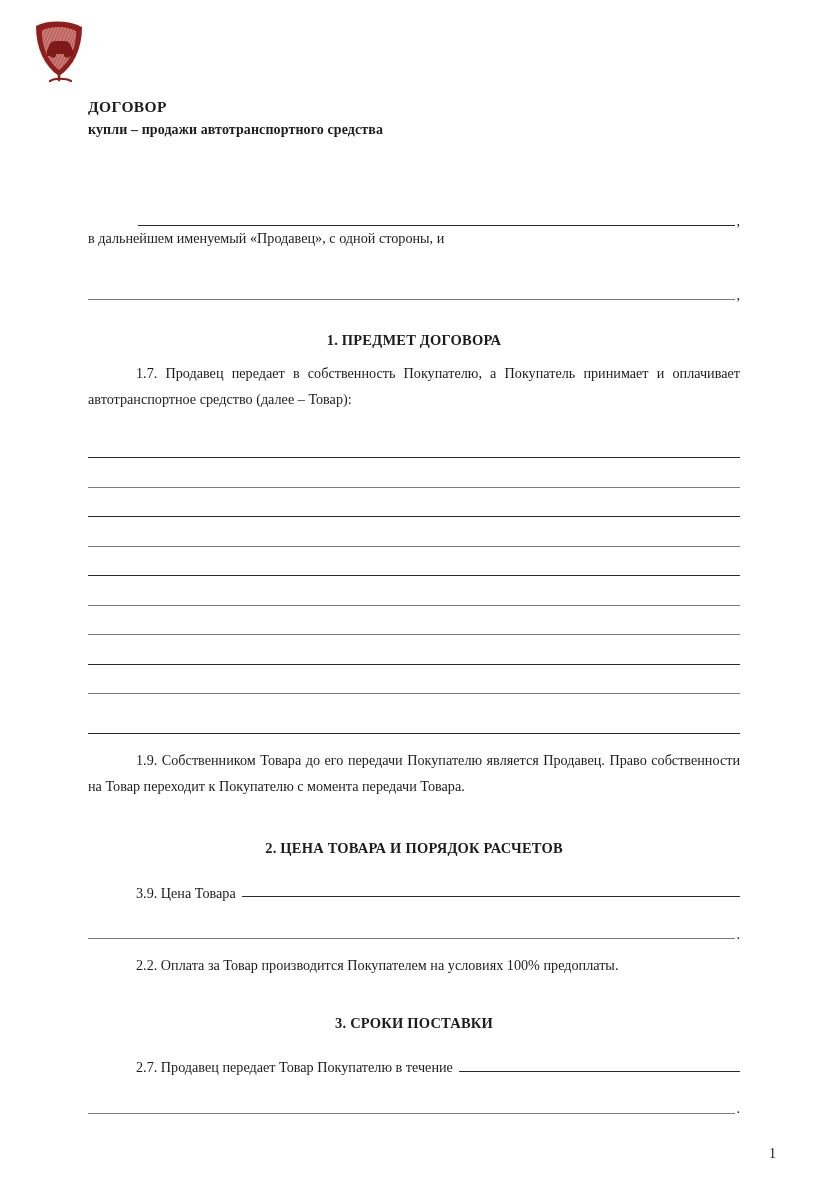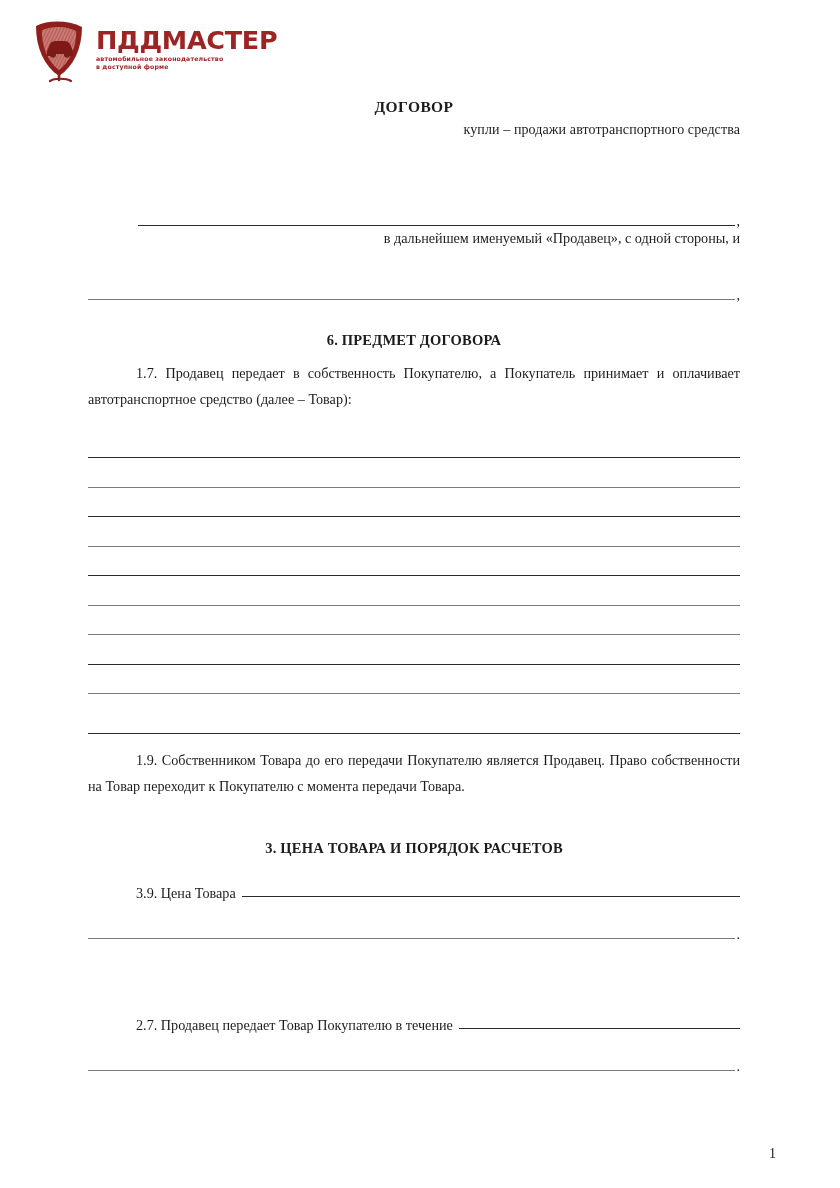--- a/index.html
+++ b/index.html
@@ -67,29 +67,28 @@
 
   
   .content {
     position: absolute;
     left: 88px;
     top: 0;
     width: 652px;
   }
 
   .doc-title {
-    text-align: center;
     font-weight: bold;
     font-size: 15.5px;
     letter-spacing: 0.4px;
     margin: 0;
   }
   .doc-subtitle {
-    text-align: right;
-    font-weight: normal;
+    text-align: left;
+    font-weight: bold;
     font-size: 14px;
     margin: 6px 0 0 0;
     letter-spacing: 0.1px;
   }
 
   .section-heading {
     text-align: center;
     font-weight: bold;
     font-size: 14.5px;
     margin: 0;
@@ -100,21 +99,21 @@
     font-size: 14.2px;
     line-height: 1.82;
     margin: 0;
     text-align: justify;
     text-indent: 0;
   }
   p.body-text.indent {
     text-indent: 48px;
   }
   p.body-text.left {
-    text-align: right;
+    text-align: left;
   }
 
   
   .rule {
     display: block;
     border-bottom: 1.35px solid #2b2b2b;
     height: 0;
   }
   .rule.grey {
     border-bottom-color: #7b7b7b;
@@ -165,27 +164,20 @@
         </pattern>
       </defs>
       <path d="M10 10 C 22 4, 42 4, 56 11 C 56 32, 48 50, 33 60 C 18 50, 10 32, 10 10 Z" fill="#8e1f1d"></path>
       <path d="M15 14 C 25 9, 41 9, 51 15 C 51 32, 44 47, 33 55 C 22 47, 15 32, 15 14 Z" fill="url(#hatch)" stroke="#8e1f1d" stroke-width="1.4"></path>
       <path d="M21 35 L24 28 C25 26, 27 25, 30 25 L38 25 C41 25, 43 26, 44 28 L47 35 L47 40 L43 40 L43 38 L25 38 L25 40 L21 40 Z" fill="#7d1a18"></path>
       <circle cx="27" cy="38.5" r="3.1" fill="#7d1a18"></circle>
       <circle cx="41" cy="38.5" r="3.1" fill="#7d1a18"></circle>
       <path d="M33 58 L33 64" stroke="#8e1f1d" stroke-width="2.6" stroke-linecap="round"></path>
       <path d="M24 65 C28 62, 40 62, 45 65" stroke="#8e1f1d" stroke-width="2.2" fill="none" stroke-linecap="round"></path>
     </svg>
-    <div class="logo-text">
-      <div class="logo-word">ПДДМАСТЕР</div>
-      <div class="logo-tagline">
-        <div>автомобильное законодательство</div>
-        <div>в доступной форме</div>
-      </div>
-    </div>
   </div>
 
   <div class="content">
 
     <div style="height:98px"></div>
 
     <h1 class="doc-title">ДОГОВОР</h1>
     <h2 class="doc-subtitle">купли – продажи автотранспортного средства</h2>
 
     <div style="height:58px"></div>
@@ -198,21 +190,21 @@
 
     <div style="height:22px"></div>
 
     <div class="rule-row" style="height:26px">
       <span class="rule grey"></span>
       <span class="rule-tail">,</span>
     </div>
 
     <div style="height:32px"></div>
 
-    <h3 class="section-heading">6. ПРЕДМЕТ ДОГОВОРА</h3>
+    <h3 class="section-heading">1. ПРЕДМЕТ ДОГОВОРА</h3>
     <div style="height:12px"></div>
     <p class="body-text indent">1.7. Продавец передает в собственность Покупателю, а Покупатель принимает и оплачивает автотранспортное средство (далее – Товар):</p>
 
     <div style="height:16px"></div>
 
     <div class="lines-block">
       <div class="rule-row">
           <span class="rule"></span>
         </div>
       <div class="rule-row">
@@ -246,40 +238,42 @@
     <div class="rule-row" style="height:24px">
       <span class="rule"></span>
     </div>
 
     <div style="height:14px"></div>
 
     <p class="body-text indent">1.9. Собственником Товара до его передачи Покупателю является Продавец. Право собственности на Товар переходит к Покупателю с момента передачи Товара.</p>
 
     <div style="height:40px"></div>
 
-    <h3 class="section-heading">3. ЦЕНА ТОВАРА И ПОРЯДОК РАСЧЕТОВ</h3>
+    <h3 class="section-heading">2. ЦЕНА ТОВАРА И ПОРЯДОК РАСЧЕТОВ</h3>
     <div style="height:14px"></div>
 
     <div class="rule-row" style="padding-left:48px;height:26px">
       <span class="inline-label">3.9. Цена Товара</span>
       <span class="rule"></span>
     </div>
 
     <div style="height:16px"></div>
 
     <div class="rule-row" style="height:26px">
       <span class="rule grey"></span>
       <span class="rule-tail">.</span>
     </div>
 
     <div style="height:14px"></div>
 
+    <p class="body-text indent">2.2. Оплата за Товар производится Покупателем на условиях 100% предоплаты.</p>
 
     <div style="height:36px"></div>
 
+    <h3 class="section-heading">3. СРОКИ ПОСТАВКИ</h3>
     <div style="height:14px"></div>
 
     <div class="rule-row" style="padding-left:48px;height:26px">
       <span class="inline-label">2.7. Продавец передает Товар Покупателю в течение</span>
       <span class="rule"></span>
     </div>
 
     <div style="height:16px"></div>
 
     <div class="rule-row" style="height:26px">

